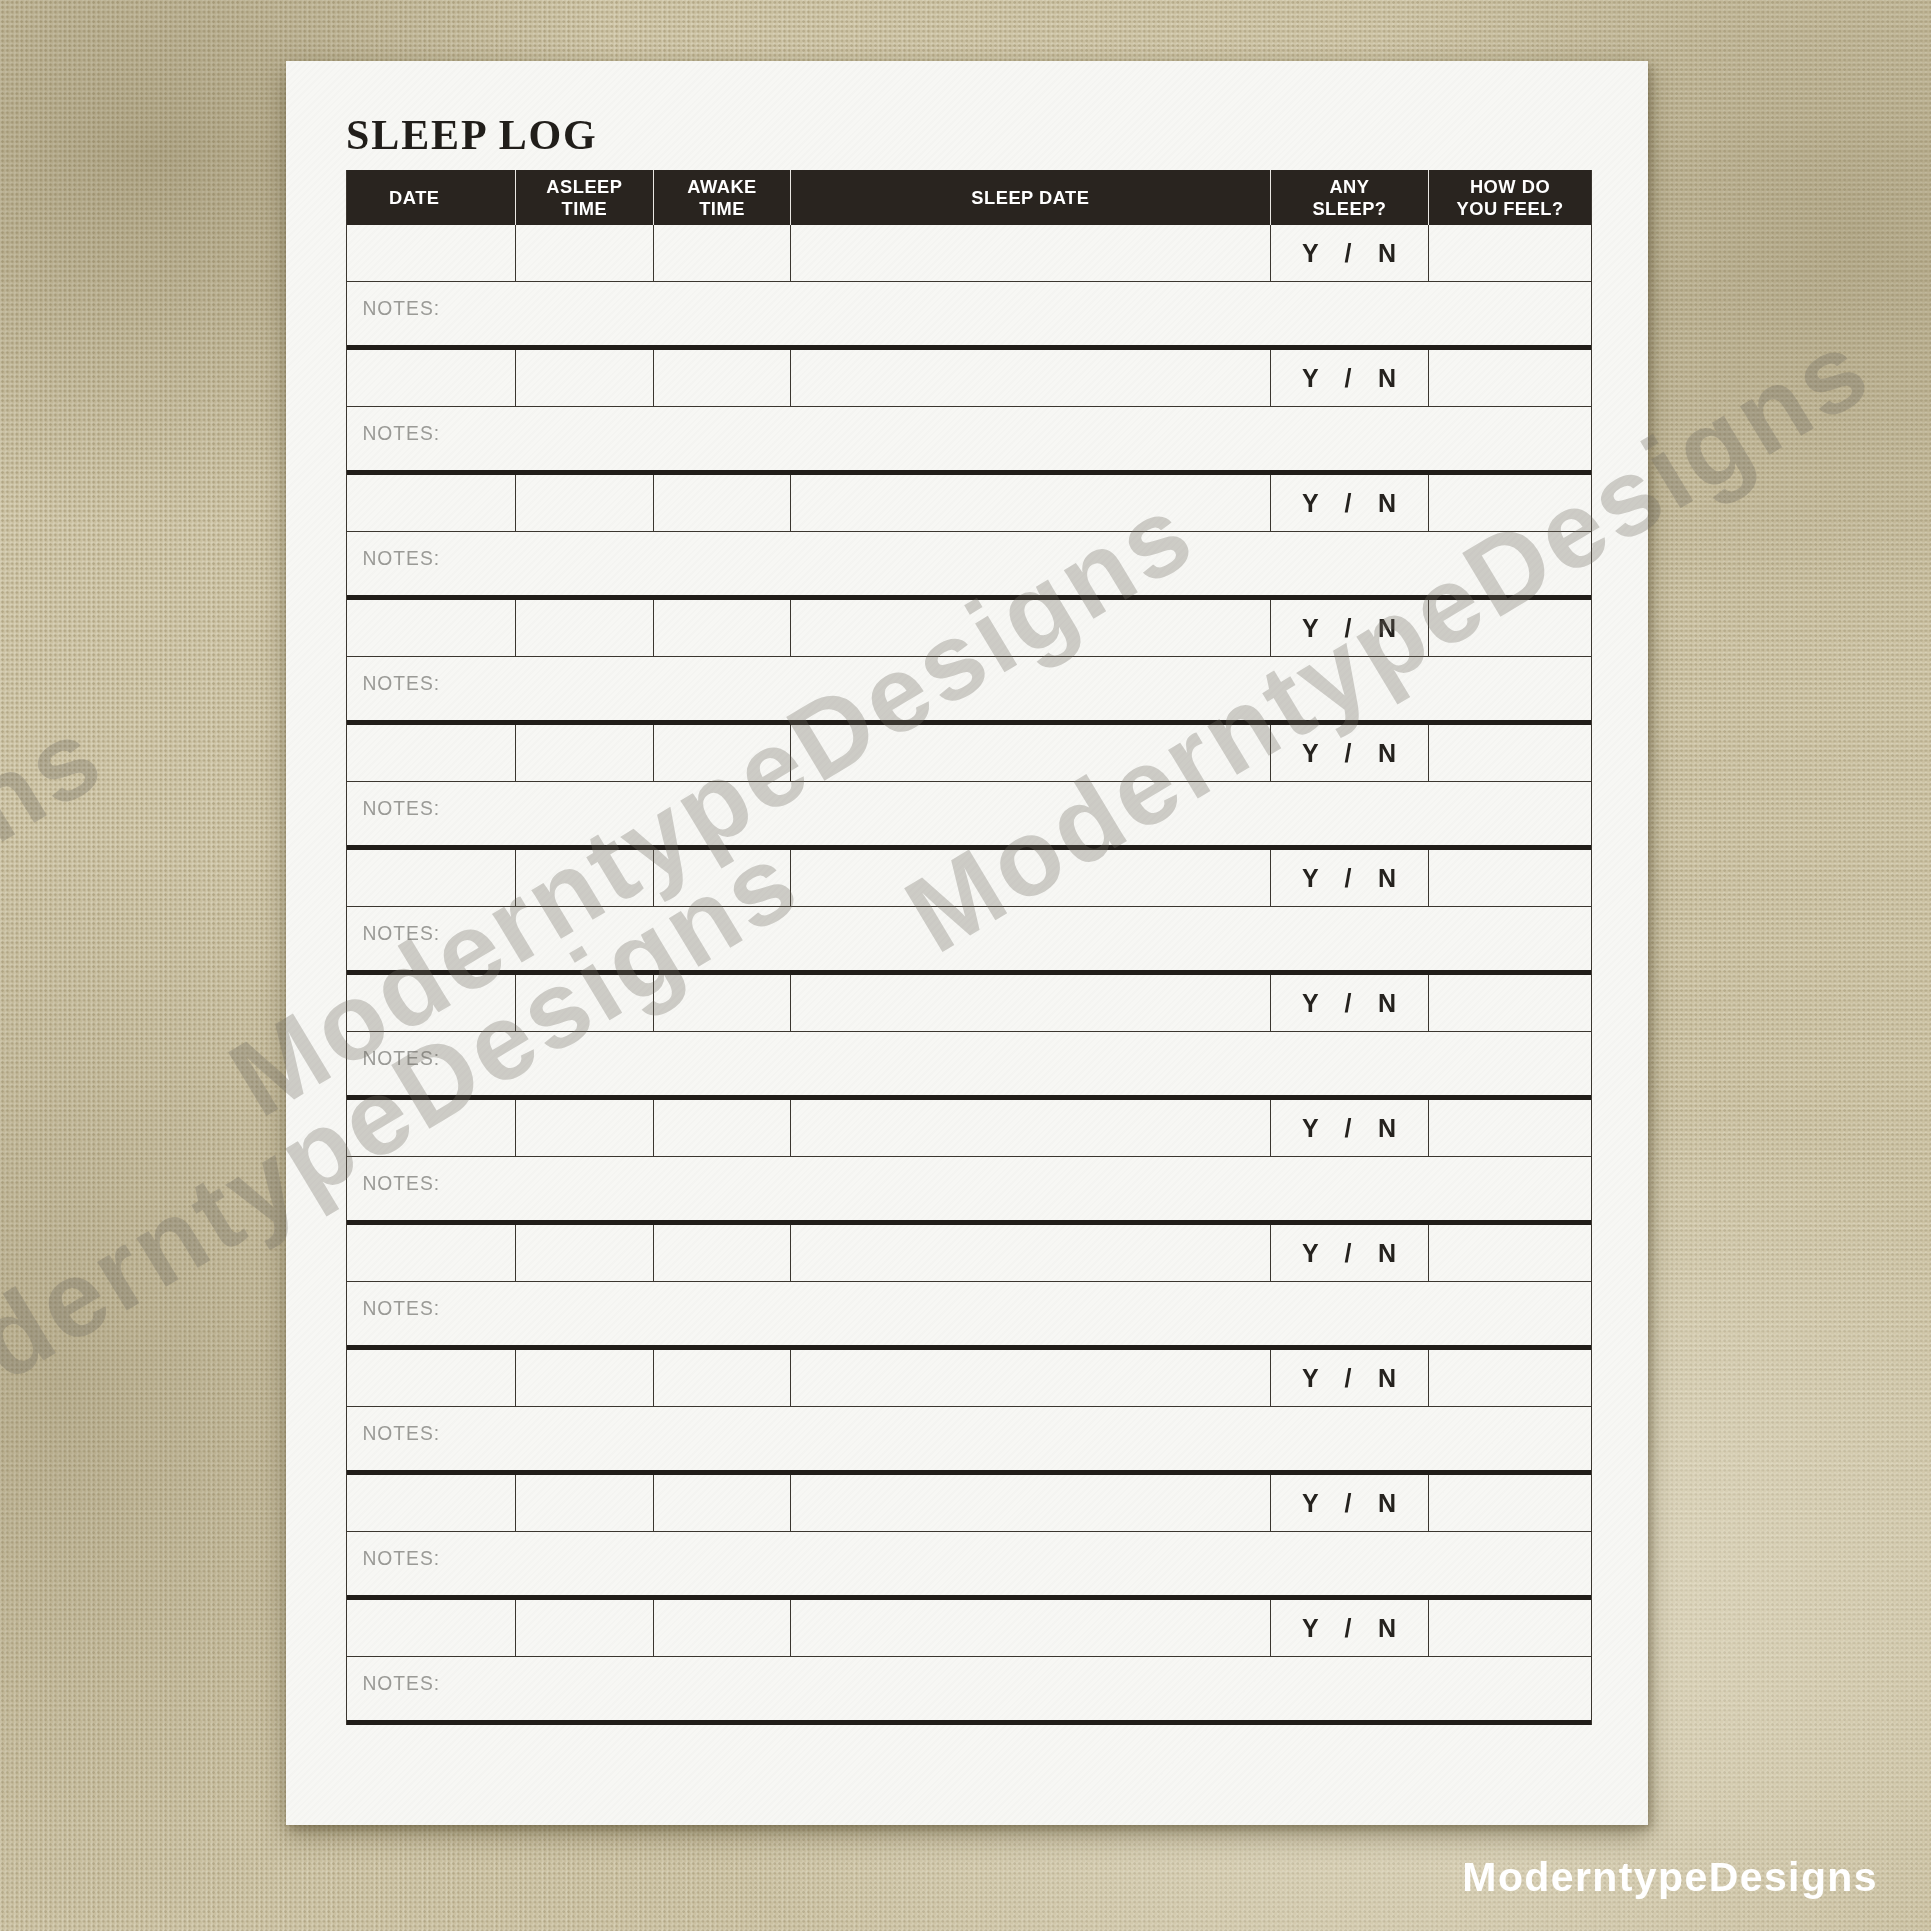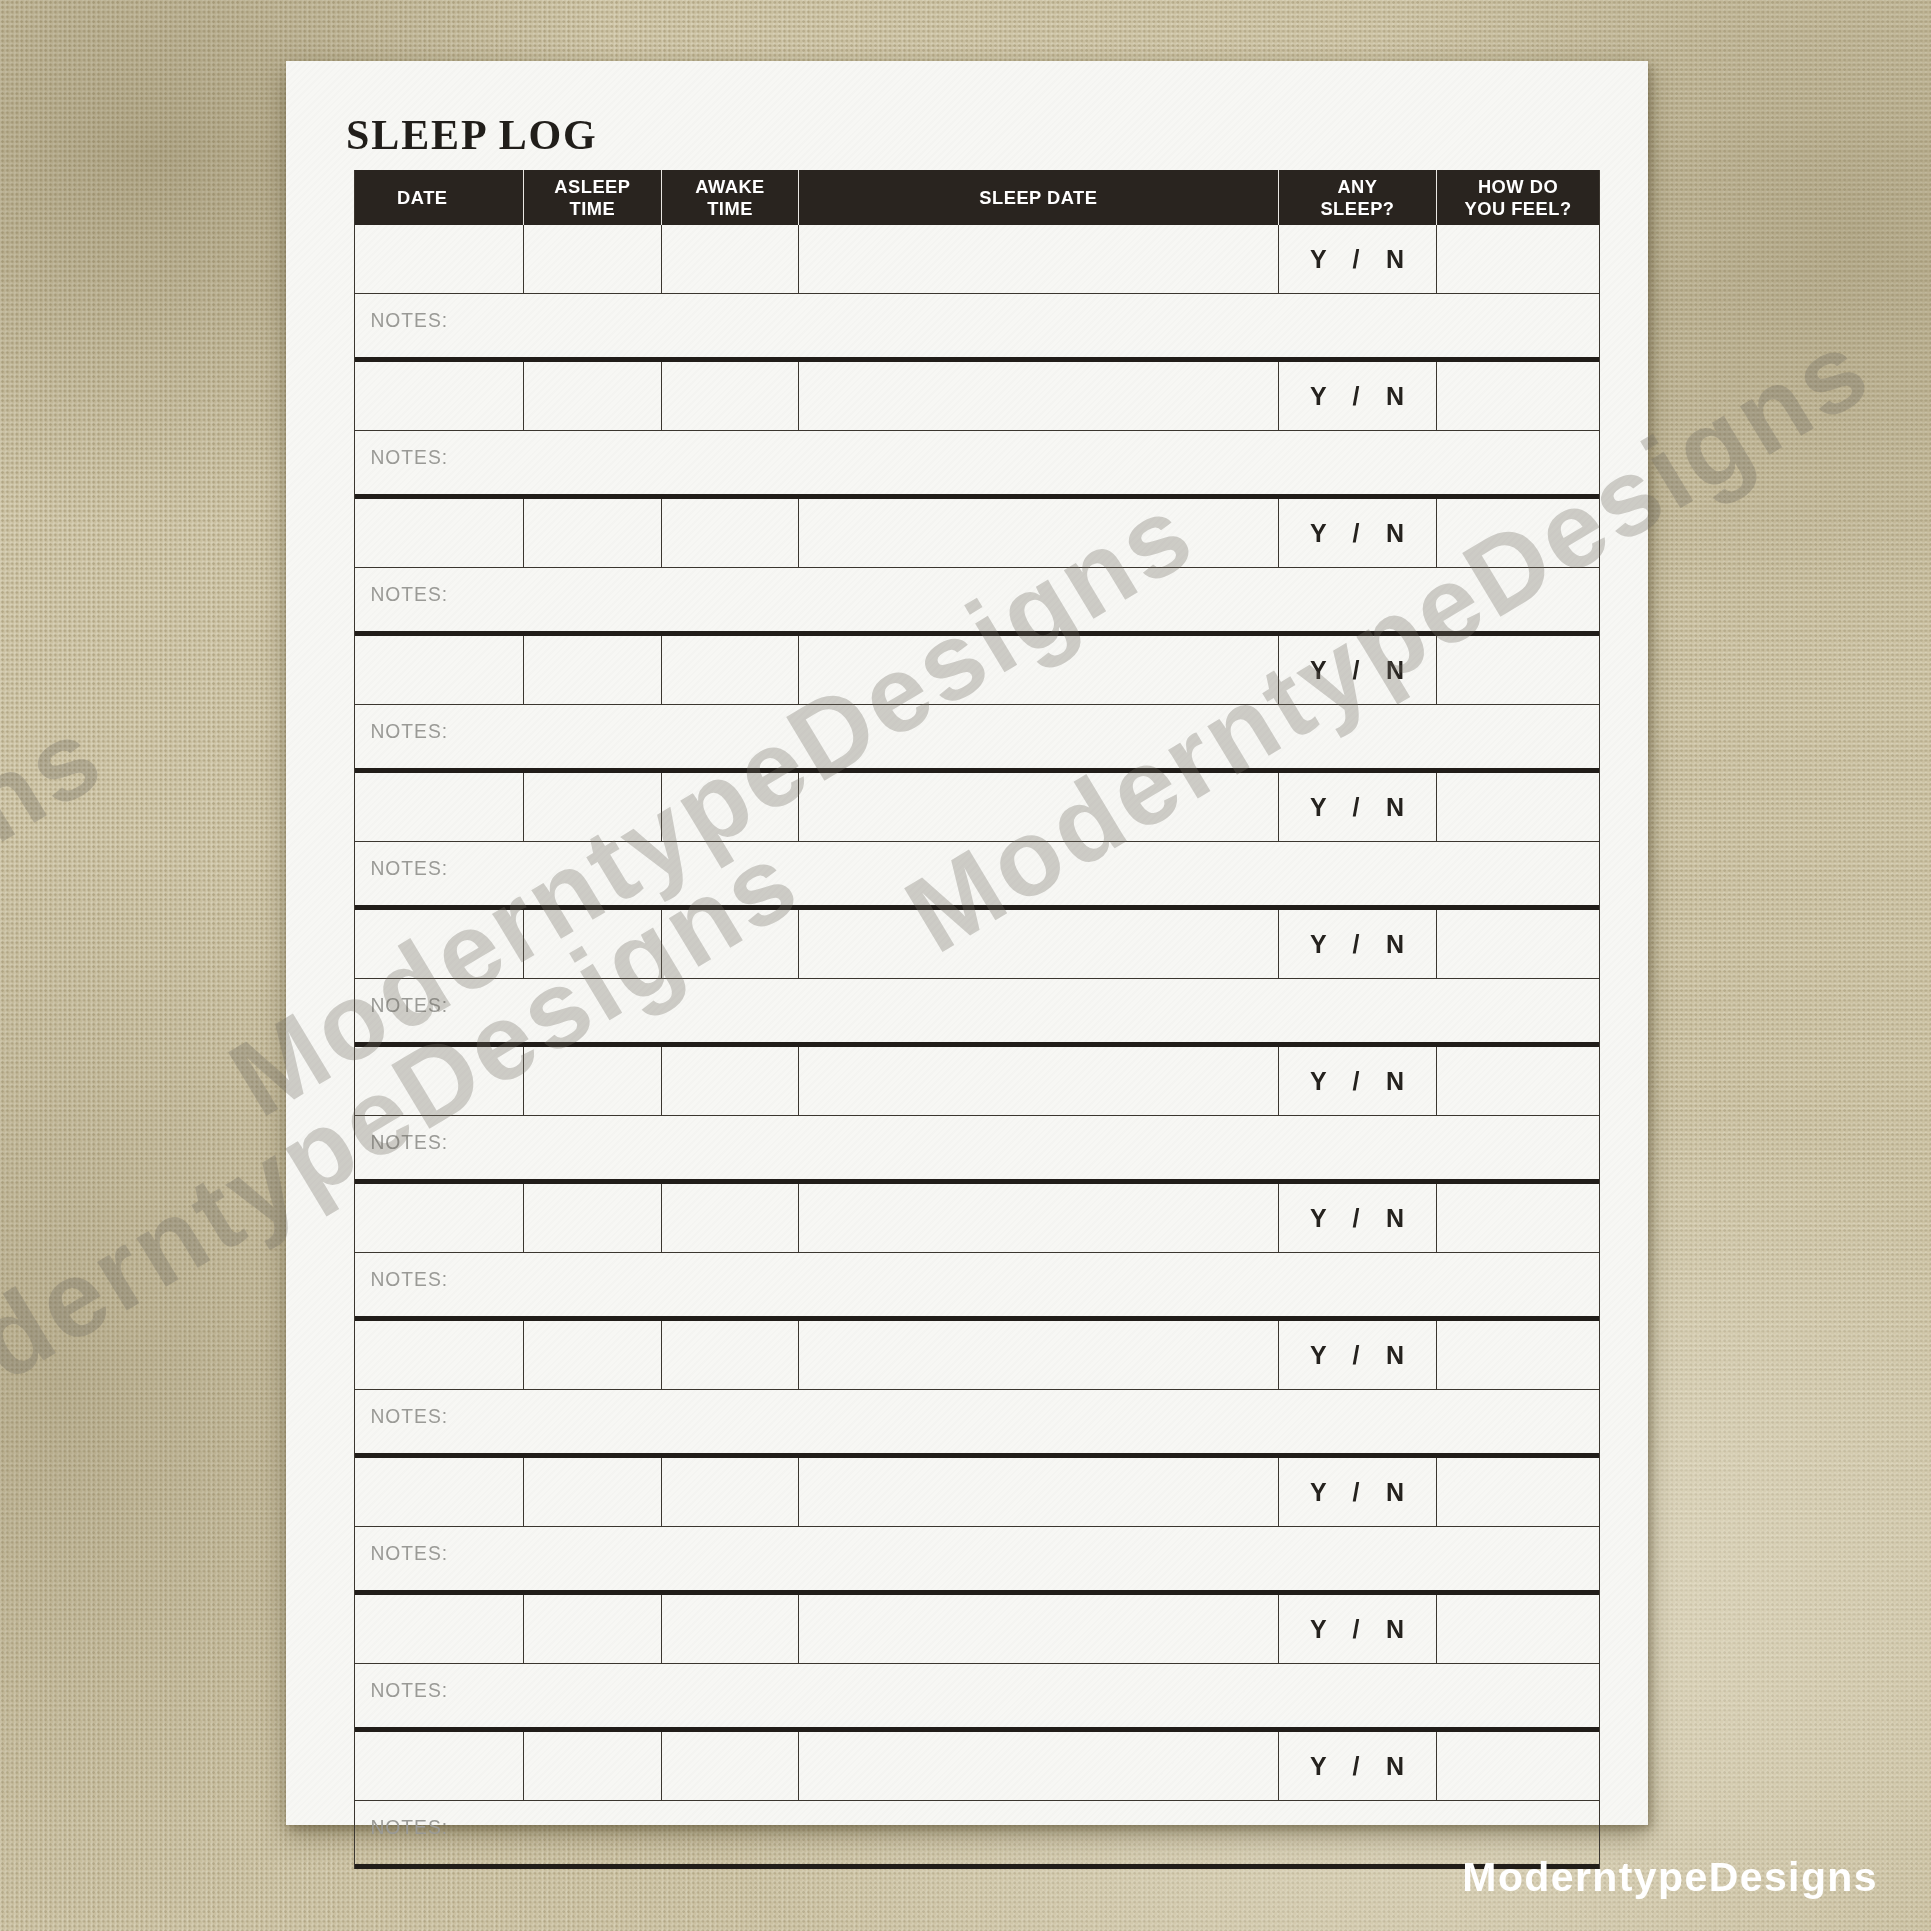--- a/index.html
+++ b/index.html
@@ -29,40 +29,40 @@
   }
 
   .page-title{
     position:absolute;left:60px;top:46px;width:1246px;height:56px;
     font-family:"Liberation Serif",serif;font-weight:700;font-size:42px;letter-spacing:1.9px;
     color:#211e1a;line-height:56px;
   }
 
   
   .log-table{
-    position:absolute;left:68px;top:109px;width:1246px;
+    position:absolute;left:60px;top:109px;width:1246px;
     border-left:1.9px solid #3b362f;border-right:1.9px solid #3b362f;
     box-sizing:border-box;
   }
   .header-row{display:flex;height:55px;background:#29241f;}
   .header-cell{
     box-sizing:border-box;display:flex;align-items:center;justify-content:center;
     color:#ffffff;font-weight:700;font-size:18.3px;line-height:1.15;letter-spacing:0.5px;
     text-align:center;white-space:pre-line;border-left:1.9px solid #e9e7e2;
   }
   .header-cell:first-child{border-left:none;}
 
   .c-date{width:138px;}
   .c-asleep{width:142px;margin-left:33px;}
   .c-awake{width:140px;}
   .c-aids{width:492px;}
   .c-dreams{width:162px;}
   .c-feel{width:167px;}
 
-  .entry-row{display:flex;height:69px;box-sizing:border-box;border-bottom:1.9px solid #3b362f;}
+  .entry-row{display:flex;height:57px;box-sizing:border-box;border-bottom:1.9px solid #3b362f;}
   .entry-cell{box-sizing:border-box;border-left:1.9px solid #3b362f;}
   .entry-cell:first-child{border-left:none;}
   .dreams-cell{display:flex;align-items:center;justify-content:center;}
   .yn{font-weight:700;font-size:25px;color:#25221e;word-spacing:17.4px;letter-spacing:1px;}
 
   .notes-row{
     height:68px;box-sizing:border-box;border-bottom:5.8px solid #211d19;
     display:flex;align-items:center;
   }
   .notes-label{

